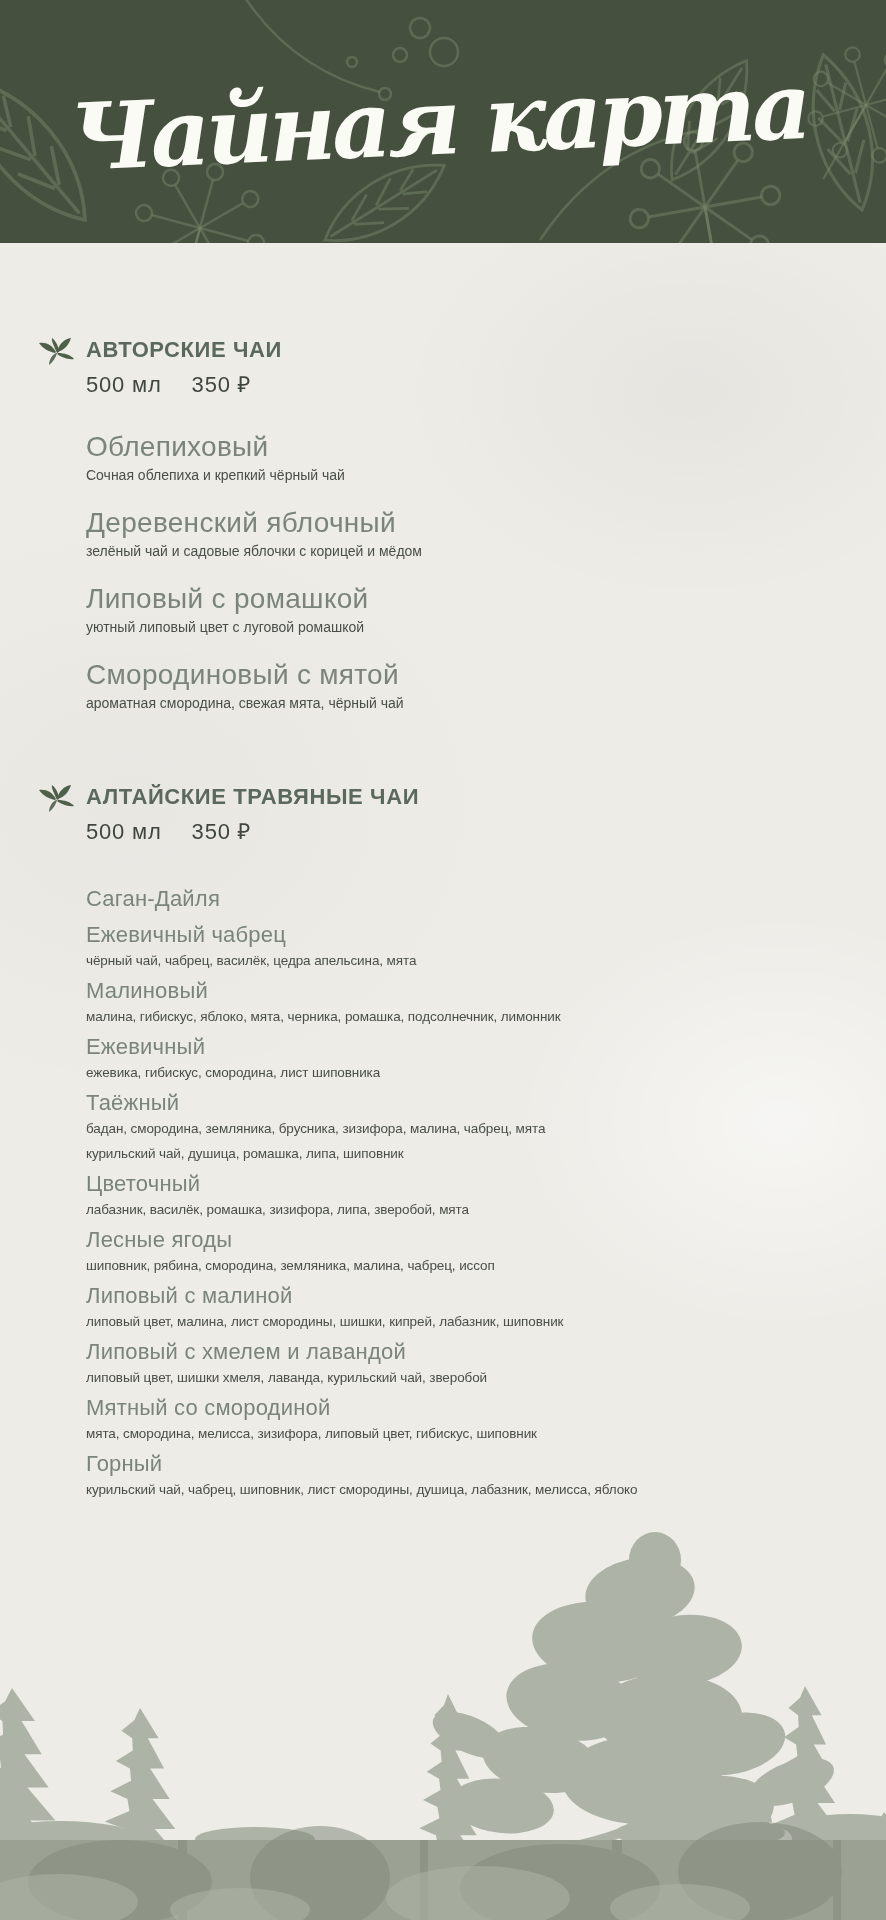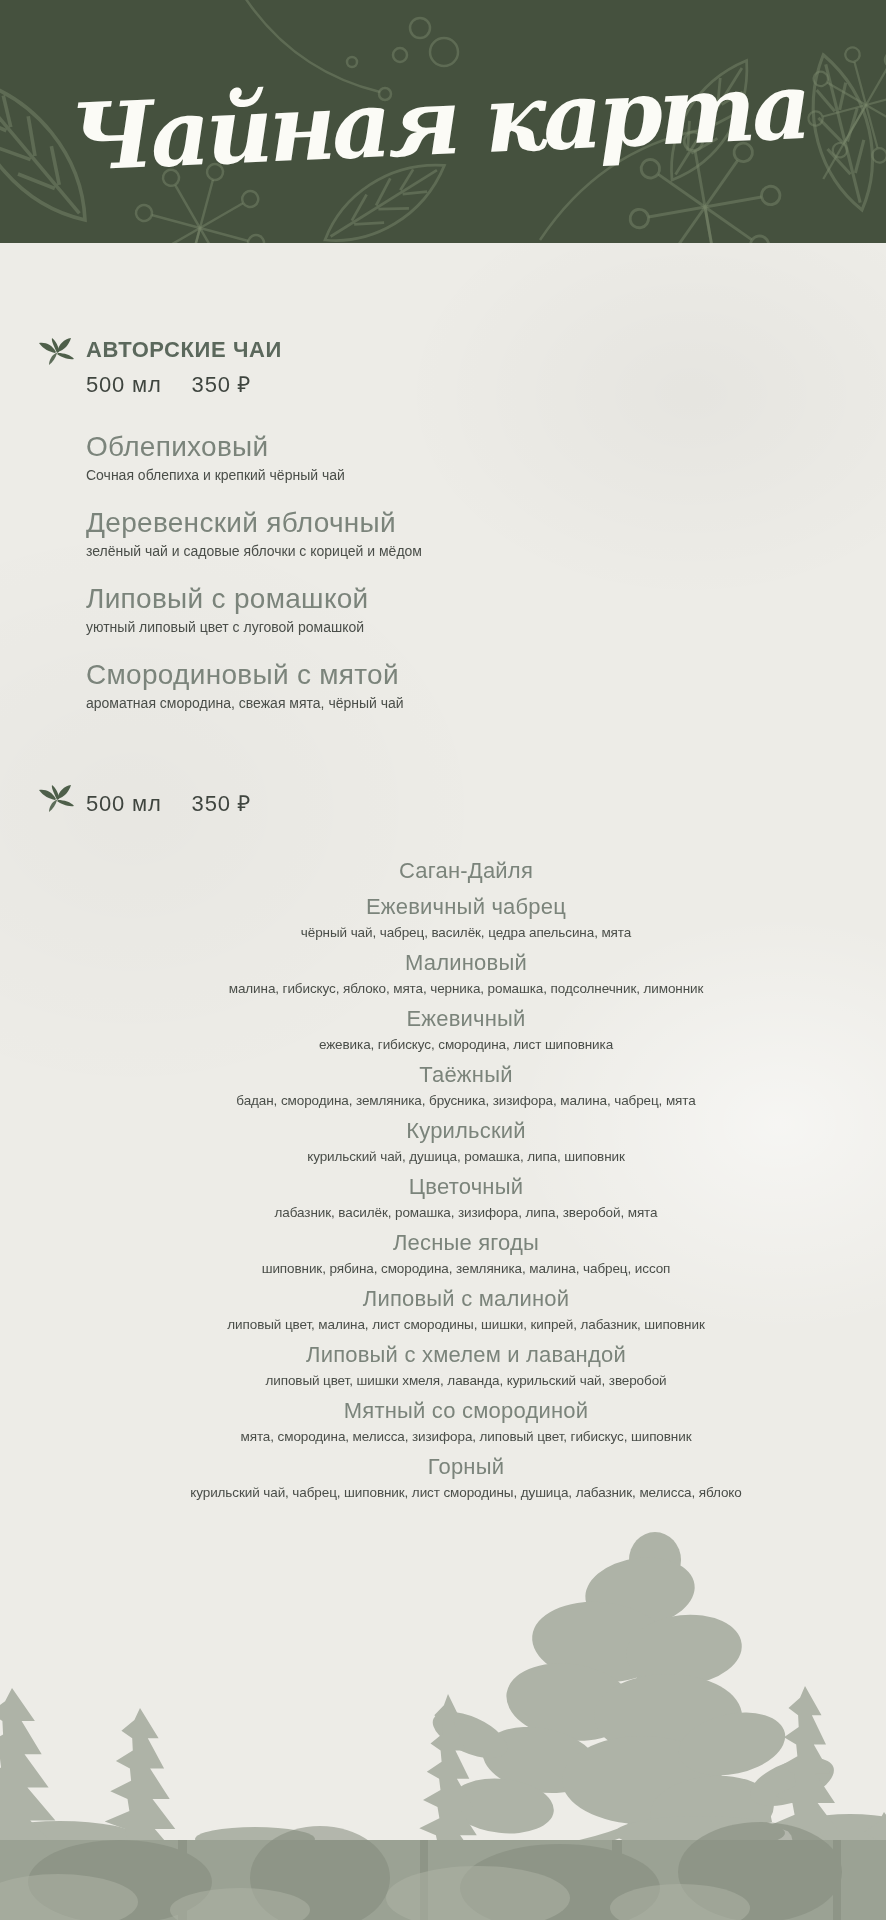--- a/index.html
+++ b/index.html
@@ -37,21 +37,21 @@
   .item-list{margin-top:34px;}
   .menu-section:nth-child(2) .item-list{margin-top:40px;}
 
   .item .item-name{color:var(--item-name);}
   .item .item-desc{color:var(--item-desc);}
   
   .menu-section:nth-child(1) .item{margin-bottom:24px;}
   .menu-section:nth-child(1) .item-name{font-size:28px;line-height:30px;letter-spacing:0.3px;}
   .menu-section:nth-child(1) .item-desc{font-size:14px;line-height:18px;margin-top:4px;}
   
-  .menu-section:nth-child(2) .item{margin-bottom:8px;text-align:center;}
+  .menu-section:nth-child(2) .item{margin-bottom:8px;}
   .menu-section:nth-child(2) .item-name{font-size:22px;line-height:28px;letter-spacing:0.2px;}
   .menu-section:nth-child(2) .item-desc{font-size:13.5px;line-height:17px;margin-top:3px;letter-spacing:-0.1px;}
 
   
   .forest{position:absolute;left:0;bottom:0;width:886px;height:390px;z-index:1;}
 </style>
 </head>
 <body>
 
 <div class="page">
@@ -149,20 +149,21 @@
         <div class="section-heading">
           <svg class="sprig-icon" viewBox="0 0 40 30" aria-hidden="true">
     <g fill="#4e5f4a" stroke="none">
       <path d="M19,14 C21,6 26,1 33,0 C31,7 26,12 20,14 Z"></path>
       <path d="M18,14 C14,7 8,4 1,5 C5,11 12,14 17,15 Z"></path>
       <path d="M19,15 C17,10 13,3 14,0 C18,3 21,9 21,14 Z"></path>
       <path d="M20,15 C26,15 33,17 36,21 C30,22 23,19 19,16 Z"></path>
       <path d="M19,15 C18,19 15,24 11,27 C11,22 14,17 18,15 Z" opacity="0.9"></path>
     </g>
   </svg>
+          <h2 class="section-title">АЛТАЙСКИЕ ТРАВЯНЫЕ ЧАИ</h2>
         </div>
         <div class="section-sizes"><span class="volume">500 мл</span><span class="price">350 ₽</span></div>
         <div class="item-list">
           <div class="item">
             <div class="item-name">Саган-Дайля</div>
           </div>
           <div class="item">
             <div class="item-name">Ежевичный чабрец</div>
             <div class="item-desc">чёрный чай, чабрец, василёк, цедра апельсина, мята</div>
           </div>
@@ -172,21 +173,20 @@
           </div>
           <div class="item">
             <div class="item-name">Ежевичный</div>
             <div class="item-desc">ежевика, гибискус, смородина, лист шиповника</div>
           </div>
           <div class="item">
             <div class="item-name">Таёжный</div>
             <div class="item-desc">бадан, смородина, земляника, брусника, зизифора, малина, чабрец, мята</div>
           </div>
           <div class="item">
-            <div class="item-name">Курильский</div>
             <div class="item-desc">курильский чай, душица, ромашка, липа, шиповник</div>
           </div>
           <div class="item">
             <div class="item-name">Цветочный</div>
             <div class="item-desc">лабазник, василёк, ромашка, зизифора, липа, зверобой, мята</div>
           </div>
           <div class="item">
             <div class="item-name">Лесные ягоды</div>
             <div class="item-desc">шиповник, рябина, смородина, земляника, малина, чабрец, иссоп</div>
           </div>

